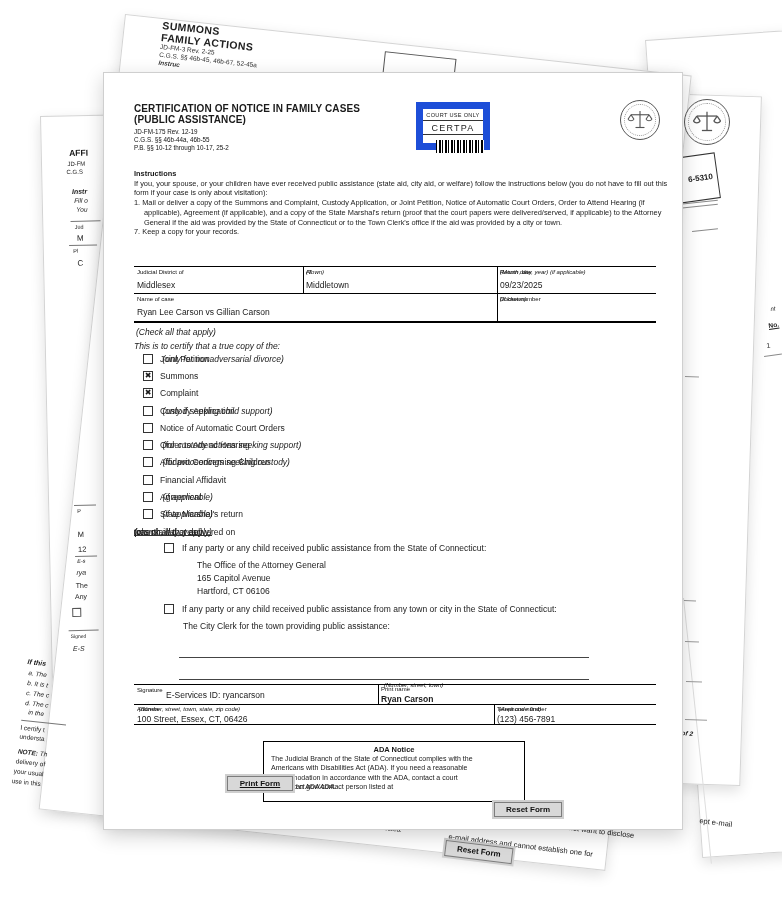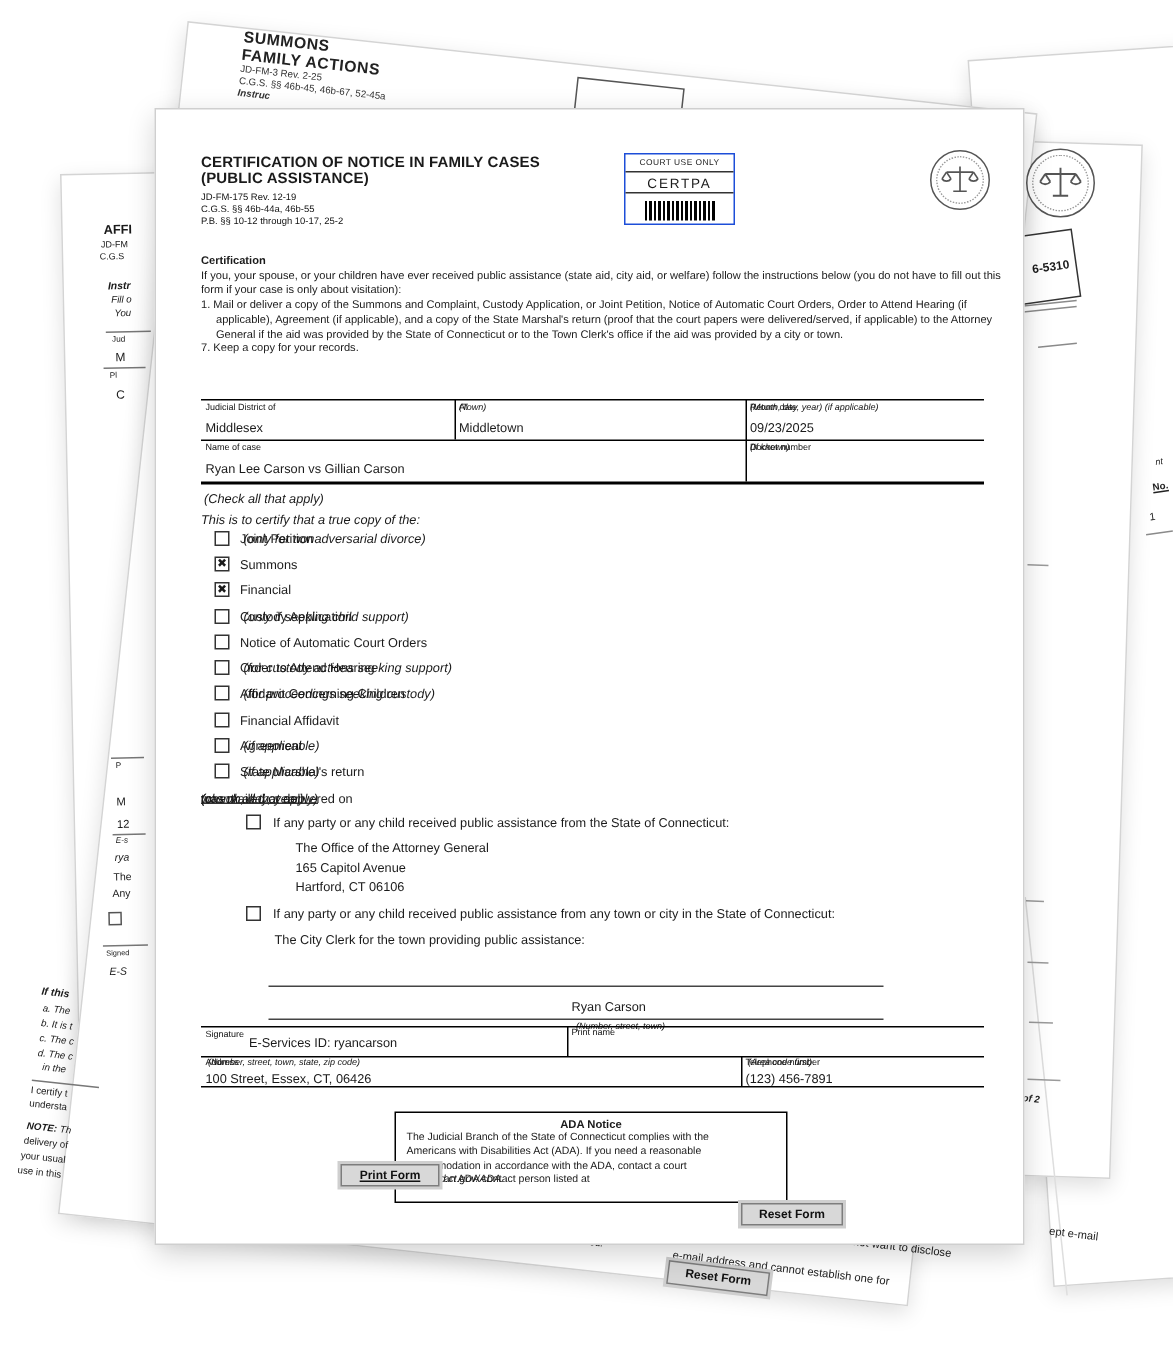--- a/index.html
+++ b/index.html
@@ -39,21 +39,21 @@
   
   .btn-grey { background:#d8d8d8; border:1px solid #7d7d7d; box-shadow:0 0 0 2px #cfcfcf;
               font-size:8px; font-weight:bold; color:#111; text-align:center; }
 
   
   #main-page { position:absolute; left:103px; top:72px; width:580px; height:758px; background:#fff;
                border:1px solid #cfcfcf; box-shadow:0 6px 18px rgba(0,0,0,.18); z-index:30; }
   #main-page * { position:absolute; }
   .ttl { font-weight:bold; font-size:10px; letter-spacing:.1px; white-space:nowrap; }
   .meta { font-size:6.3px; color:#111; white-space:nowrap; }
-  #court-box { left:312px; top:29px; width:74px; height:48px; border:1px solid #1d4ed8; }
+  #court-box { left:312px; top:29px; width:74px; height:48px; border:7px solid #1d4ed8; }
   #court-box .r1 { left:0; top:0; width:100%; height:12px; border-bottom:1px solid #333;
                    font-size:5.6px; text-align:center; line-height:12px; letter-spacing:.3px; }
   #court-box .r2 { left:0; top:12px; width:100%; height:14px; border-bottom:1px solid #333;
                    font-size:9px; letter-spacing:1.2px; text-align:center; line-height:14px; }
   #barcode { left:13px; top:31px; width:48px; height:13px;
              background:repeating-linear-gradient(90deg,#000 0 1.5px,#fff 1.5px 2.8px,#000 2.8px 5px,#fff 5px 6px); }
   #agency { left:360px; top:30px; width:150px; text-align:right; }
   #agency div { position:static; }
   .ag1 { font-size:8.8px; letter-spacing:.2px; }
   .ag2 { font-size:9.8px; font-weight:bold; letter-spacing:.2px; }
@@ -214,21 +214,21 @@
             <path d="M4 19 A 5 5 0 0 0 12 19"></path>
         <line x1="32" y1="13" x2="28" y2="19"></line>
             <line x1="32" y1="13" x2="36" y2="19"></line>
             <path d="M28 19 A 5 5 0 0 0 36 19"></path>
         <line x1="14" y1="30" x2="26" y2="30"></line>
           </g>
         </svg>
     </div>
 
     <div id="instructions">
-      <div class="ins-h">Certification</div>
+      <div class="ins-h">Instructions</div>
       <div>If you, your spouse, or your children have ever received public assistance (state aid, city aid, or welfare) follow the instructions below (you do not have to fill out this form if your case is only about visitation):</div>
       <div class="ins-item">1. Mail or deliver a copy of the Summons and Complaint, Custody Application, or Joint Petition, Notice of Automatic Court Orders, Order to Attend Hearing (if applicable), Agreement (if applicable), and a copy of the State Marshal's return (proof that the court papers were delivered/served, if applicable) to the Attorney General if the aid was provided by the State of Connecticut or to the Town Clerk's office if the aid was provided by a city or town.</div>
       <div class="ins-item">7. Keep a copy for your records.</div>
     </div>
 
     <div class="tbl-line" style="left:30px; top:193px; width:522px;"></div>
     <div class="tbl-line" style="left:30px; top:220px; width:522px;"></div>
     <div class="tbl-line" style="left:30px; top:248px; width:522px; border-top-width:2px;"></div>
     <div class="vline" style="left:199px; top:193px; height:27px;"></div>
     <div class="vline" style="left:393px; top:193px; height:55px;"></div>
@@ -262,21 +262,21 @@
     <div style="left:39px; top:298px;" class="cbox">
         <span class="mark">✖</span>
       </div>
     <div class="crow-label" style="left:56px; top:298px;">
         <span>Summons</span>
       </div>
     <div style="left:39px; top:315px;" class="cbox">
         <span class="mark">✖</span>
       </div>
     <div class="crow-label" style="left:56px; top:315px;">
-        <span>Financial</span>
+        <span>Complaint</span>
       </div>
     <div style="left:39px; top:333px;" class="cbox">
         <span class="mark"></span>
       </div>
     <div class="crow-label" style="left:56px; top:333px;"><span>Custody Application</span>&nbsp; <span class="itnote">(only if seeking child support)</span></div>
     <div style="left:39px; top:350px;" class="cbox">
         <span class="mark"></span>
       </div>
     <div class="crow-label" style="left:56px; top:350px;">
         <span>Notice of Automatic Court Orders</span>
@@ -333,21 +333,21 @@
       </div>
 
     <div class="tbl-line" style="left:30px; top:611px; width:522px;"></div>
     <div class="tbl-line" style="left:30px; top:631px; width:522px;"></div>
     <div class="tbl-line" style="left:30px; top:651px; width:522px;"></div>
     <div class="vline" style="left:274px; top:611px; height:20px;"></div>
     <div class="vline" style="left:390px; top:631px; height:20px;"></div>
     <div class="lbl" style="left:33px; top:614px;">Signature</div>
     <div class="val" style="left:62px; top:617px;">E-Services ID: ryancarson</div>
     <div class="lbl" style="left:277px; top:613px;">Print name</div>
-    <div class="val" style="left:277px; top:593px;">Ryan Carson</div>
+    <div class="val" style="left:277px; top:621px;font-weight:bold;">Ryan Carson</div>
     <div class="lbl" style="left:33px; top:633px;"><span>Address</span>&nbsp; <i>(Number, street, town, state, zip code)</i></div>
     <div class="val" style="left:33px; top:641px;">100 Street, Essex, CT, 06426</div>
     <div class="lbl" style="left:393px; top:633px;"><span>Telephone number</span>&nbsp; <i>(Area code first)</i></div>
     <div class="val" style="left:393px; top:641px;">(123) 456-7891</div>
 
     <div id="ada-box">
       <div class="ada-t">ADA Notice</div>
       <div>The Judicial Branch of the State of Connecticut complies with the</div>
       <div>Americans with Disabilities Act (ADA). If you need a reasonable</div>
       <div>accommodation in accordance with the ADA, contact a court</div>

